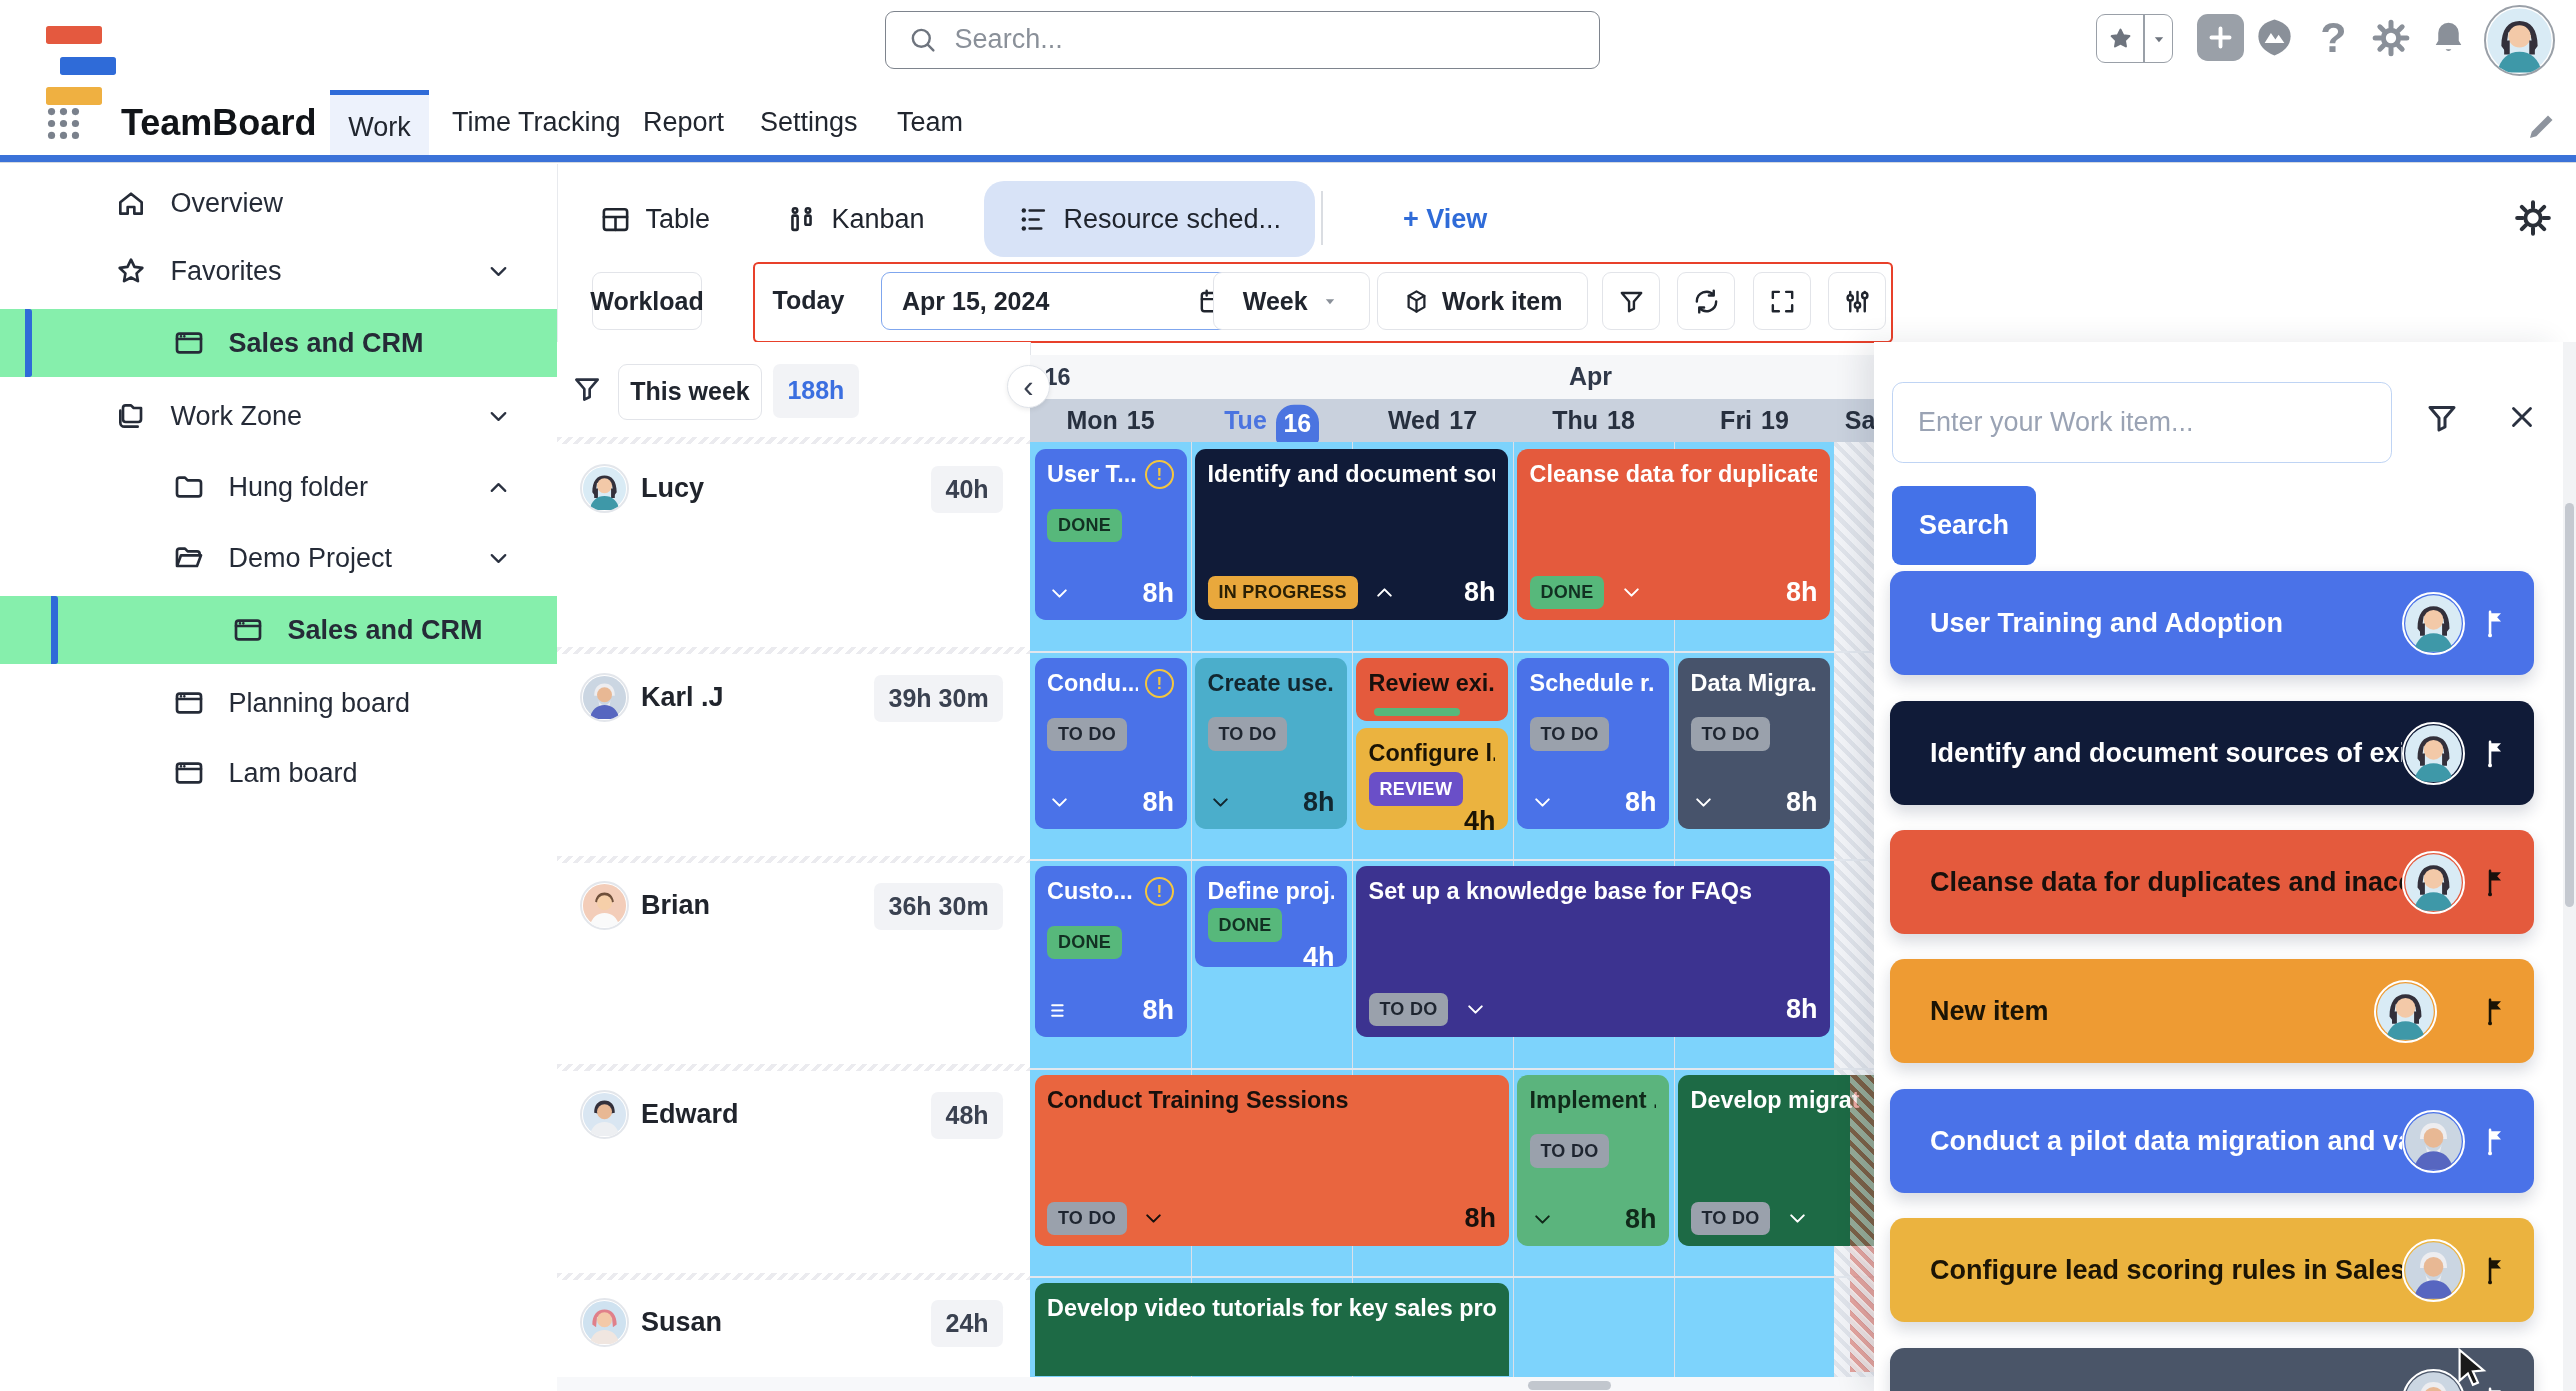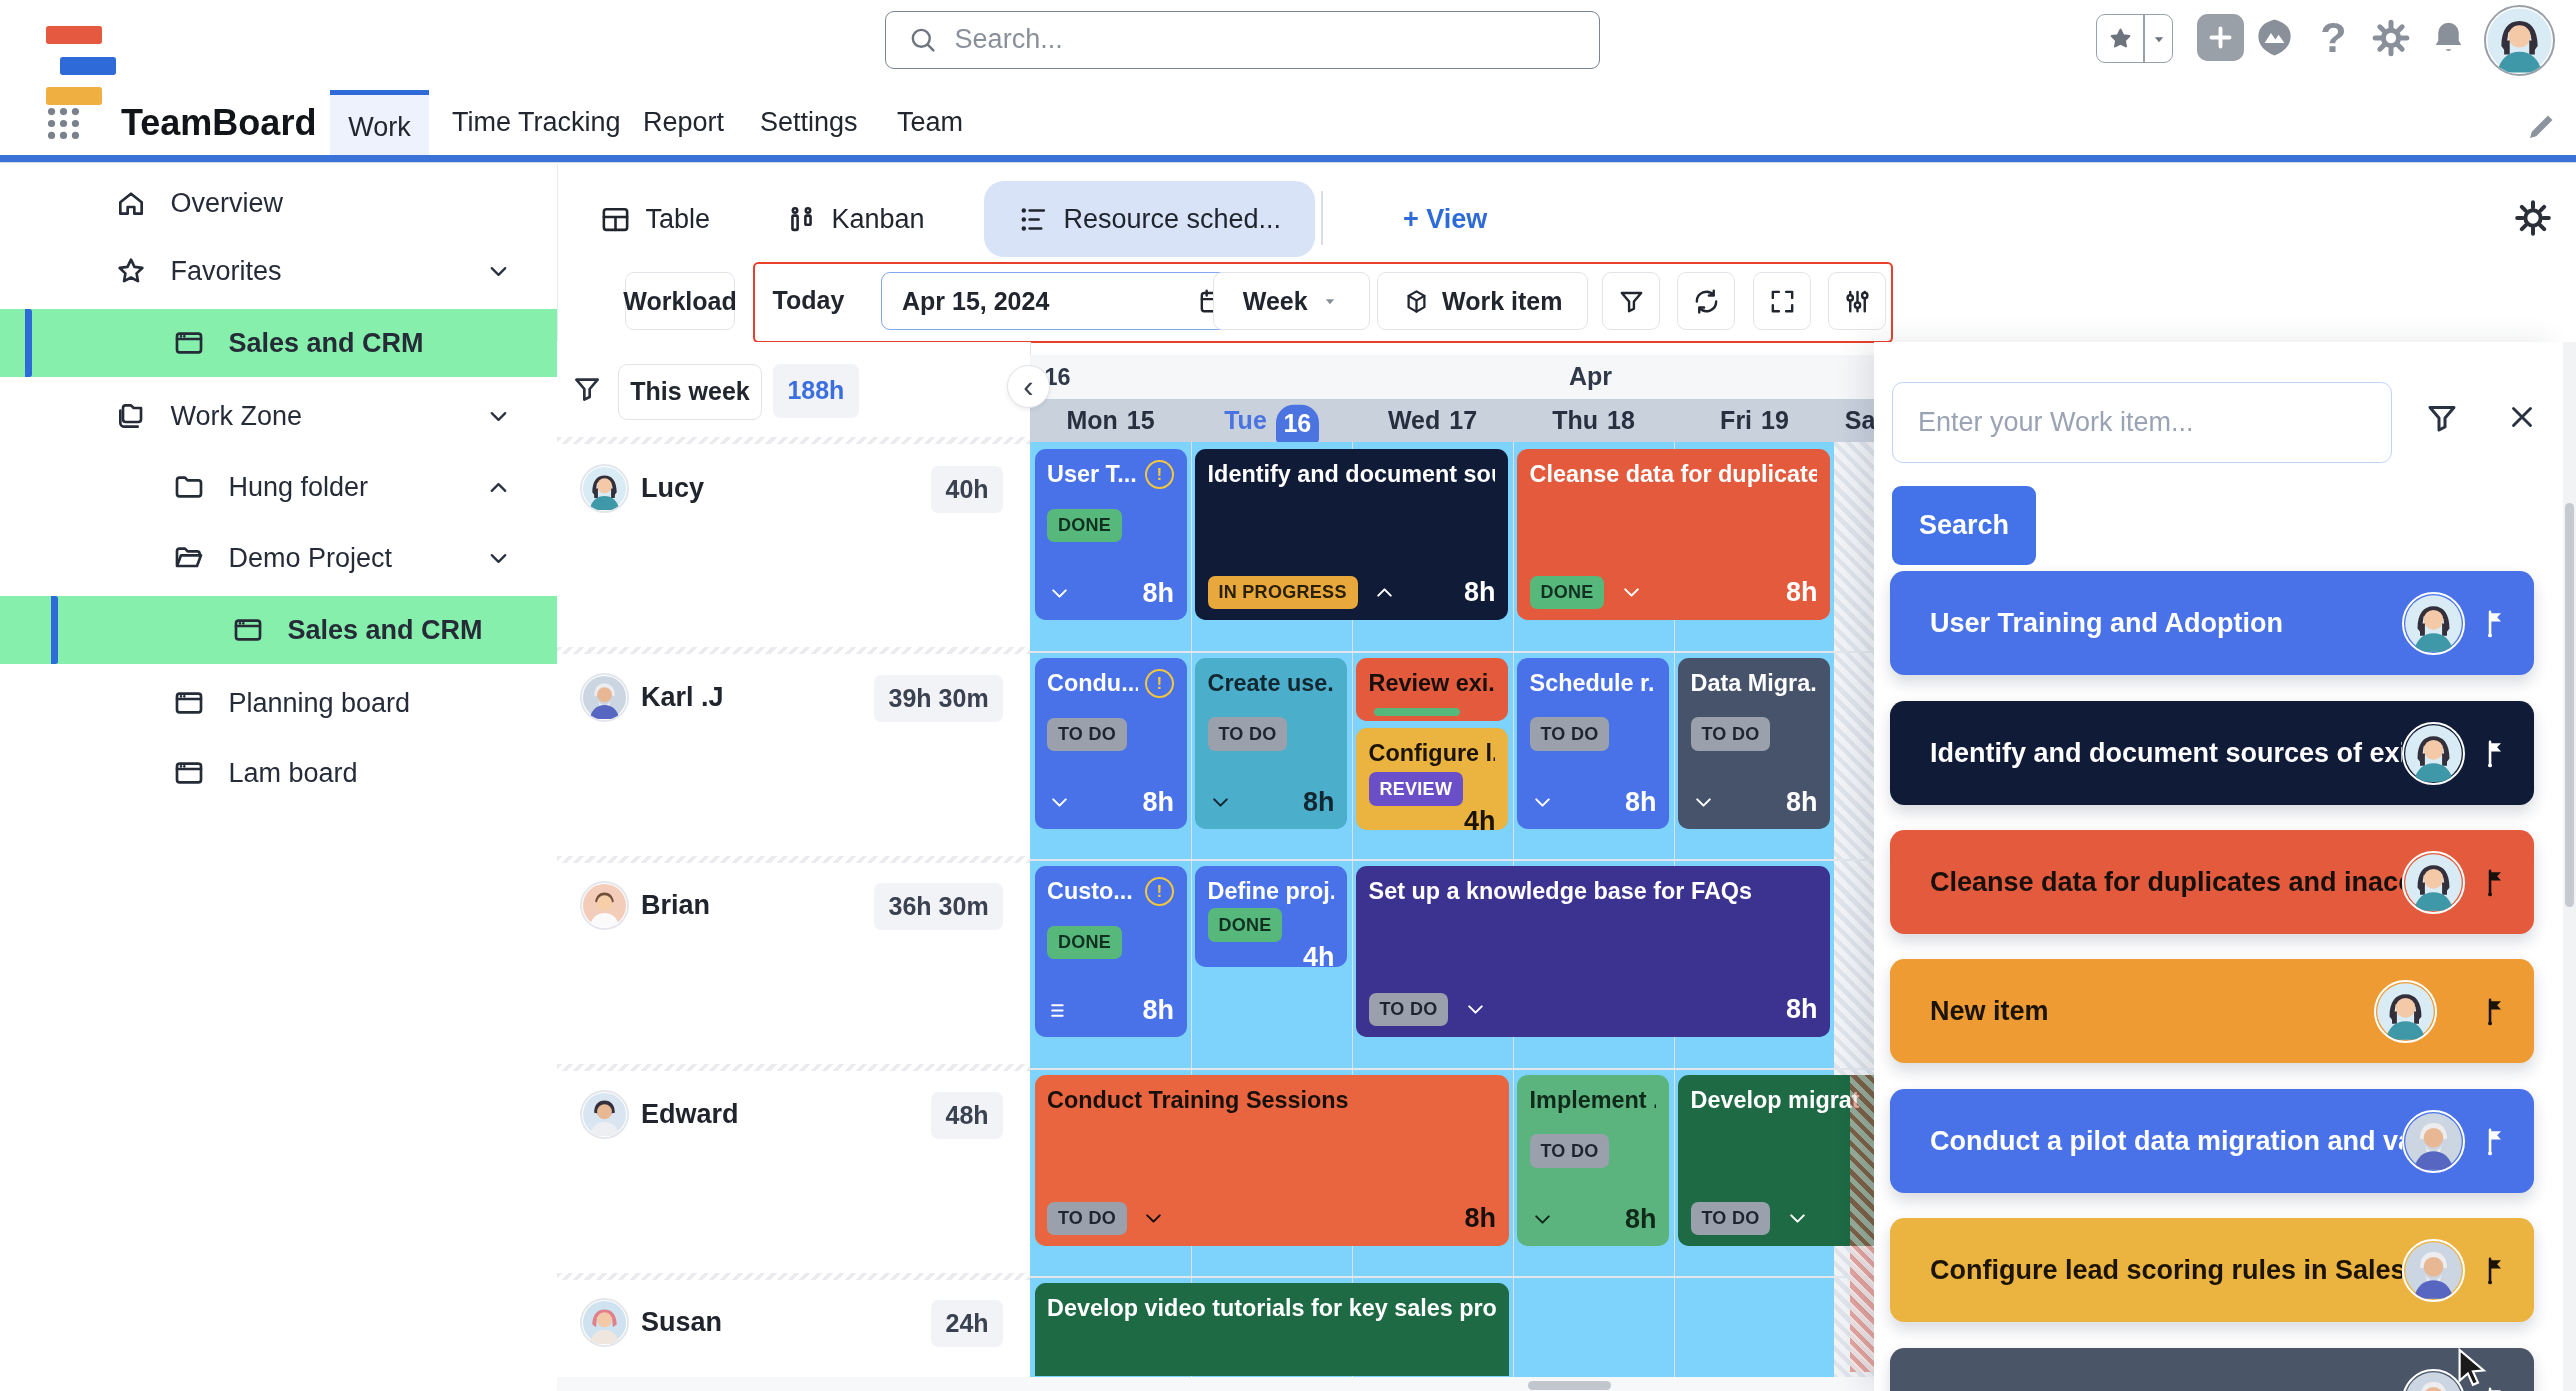--- a/index.html
+++ b/index.html
@@ -458,21 +458,21 @@
   <div class="abs" style="left:1321px;top:191px;width:1.8px;height:54px;background:#DADDE2;"></div>
   <div class="vtab" style="left:1363px;color:#2F6BD8;font-weight:600;margin-left:40px;">
       <span>+ View</span>
     </div>
   <div class="abs topico" style="left:2511px;top:196px;width:43px;height:43px;color:#2A2F38;">
       <svg class="ico" width="40" height="40" style="stroke-width:2.4;" viewBox="0 0 44 44">
         <use href="#i-gear"></use>
       </svg>
     </div>
 
-  <div class="btn" style="left:625px;width:108px;">
+  <div class="btn" style="left:592px;width:108px;">
       <span>Workload</span>
     </div>
   <div class="redgroup"></div>
   <div class="btn" style="left:768px;width:81px;border:none;">
       <span>Today</span>
     </div>
   <div class="btn" style="left:881px;width:324px;border-color:#7FA6EE;justify-content:flex-start;padding:0 20px;">
     <span style="flex:1;text-align:left;">Apr 15, 2024</span>
     <span class="topico" style="color:#20252E;">
         <svg class="ico" width="29" height="29" viewBox="0 0 32 32">

